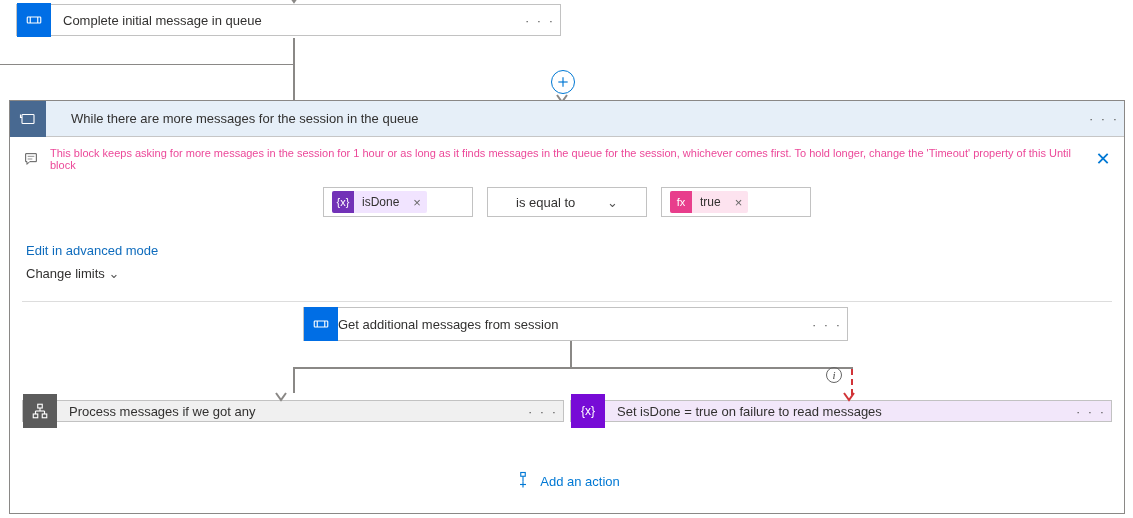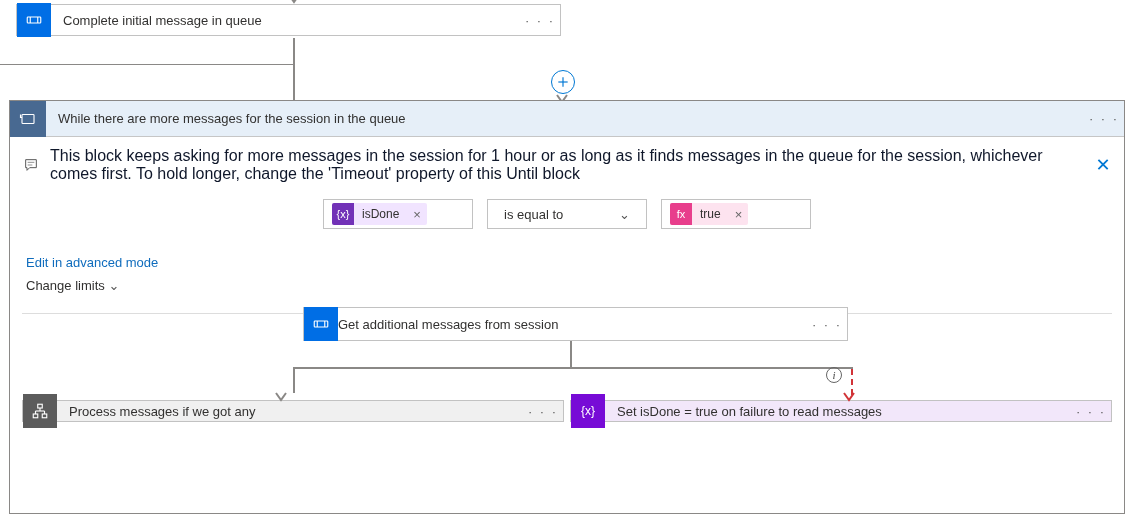--- a/index.html
+++ b/index.html
@@ -26,40 +26,40 @@
 
 
 .arrowhead-down{position:absolute;left:556px;top:92px}
 .arrowhead-down2{position:absolute;left:557px;top:382px}
 .arrowhead-down3{position:absolute;left:838px;top:382px}
 
 
 .loop{position:absolute;left:9px;top:100px;width:1116px;height:414px;border:1px solid #8a8886;background:#fff}
 .loop-header{height:36px;background:#e6eff8;border-bottom:1px solid #c6c6c6;display:flex;align-items:center}
 .loop-header .icon-sq{width:36px;height:36px;background:#486991;display:flex;align-items:center;justify-content:center;flex-shrink:0}
-.loop-header .title{flex:1;padding:0 12px}
+.loop-header .title{flex:1;padding:0 25px}
 
 
 .info-row{display:flex;align-items:center;padding:10px 12px 10px 12px;gap:10px}
 .info-row .comment-icon{width:18px;display:flex;justify-content:center;color:#595959}
-.info-row .info-text{flex:1;font-size:16px;color:#0f172a}
+.info-row .info-text{flex:1;font-size:11px;color:#ec4899}
 .info-row .close-x{width:18px;color:#0078d4;font-size:18px;cursor:pointer;text-align:center}
 
 
 .cond-row{display:flex;justify-content:center;gap:14px;margin:6px 0 10px}
 .pill-box{height:30px;min-width:150px;border:1px solid #c2c2c2;display:flex;align-items:center;padding:0 8px;background:#fff}
 .token{display:inline-flex;align-items:center;border-radius:2px;overflow:hidden;margin-right:4px}
 .token .t-icon{width:22px;height:22px;display:flex;align-items:center;justify-content:center}
 .token.purple .t-icon{background:#7232b7;color:#fff}
 .token.purple-lite{background:#f1e4ff}
 .token.pink .t-icon{background:#e83e8c;color:#fff}
 .token.pink-lite{background:#fde3ef}
 .token .t-label{padding:3px 8px;font-size:12px}
 .token .t-x{padding:0 6px;color:#666;cursor:pointer}
-.select-box{height:30px;min-width:160px;border:1px solid #c2c2c2;display:flex;align-items:center;padding:0 16px;justify-content:space-between;cursor:pointer;background:#fff}
+.select-box{height:30px;min-width:160px;border:1px solid #c2c2c2;display:flex;align-items:center;padding:0 28px;justify-content:space-between;cursor:pointer;background:#fff}
 .chev{color:#555}
 
 
 .links{padding:8px 16px}
 .links a{color:#0f6cbd;text-decoration:none;display:block;margin:8px 0;cursor:pointer;font-size:13px}
 .hr{height:1px;background:#ddd;margin:4px 12px 12px}
 
 
 .inner-action{position:absolute;left:293px;top:206px;width:545px;height:34px;border:1px solid #c2c2c2;display:flex;align-items:center;background:#fff}
 .inner-action .icon-sq{width:34px;height:34px;background:#006ee5;display:flex;align-items:center;justify-content:center;flex-shrink:0}
@@ -216,20 +216,31 @@
     </div>
 
     <div class="branch-card branch-right">
       <div class="icon-sq">
         <span style="color:#fff;font-size:12px">{x}</span>
       </div>
       <div class="title">Set isDone = true on failure to read messages</div>
       <div class="more-dots">· · ·</div>
     </div>
 
+    <div class="add-action">
+      <span class="ico">
+        <svg width="18" height="18" viewBox="0 0 24 24">
+            <rect x="9" y="2" width="6" height="5" fill="none" stroke="#0078d4" stroke-width="1.5"></rect>
+            <line x1="12" y1="7" x2="12" y2="14" stroke="#0078d4" stroke-width="1.5"></line>
+            <line x1="8" y1="18" x2="16" y2="18" stroke="#0078d4" stroke-width="1.5"></line>
+            <line x1="12" y1="14" x2="12" y2="22" stroke="#0078d4" stroke-width="1.5"></line>
+          </svg>
+      </span>
+      <span class="lbl">Add an action</span>
+    </div>
 
   </div>
 
   <div class="arrowhead-down2" style="left:275px;top:390px">
     <svg width="12" height="10">
         <polyline points="1,1 6,8 11,1" fill="none" stroke="#8a8886" stroke-width="2"></polyline>
       </svg>
   </div>
   <div class="arrowhead-down3" style="left:843px;top:390px">
     <svg width="12" height="10">

